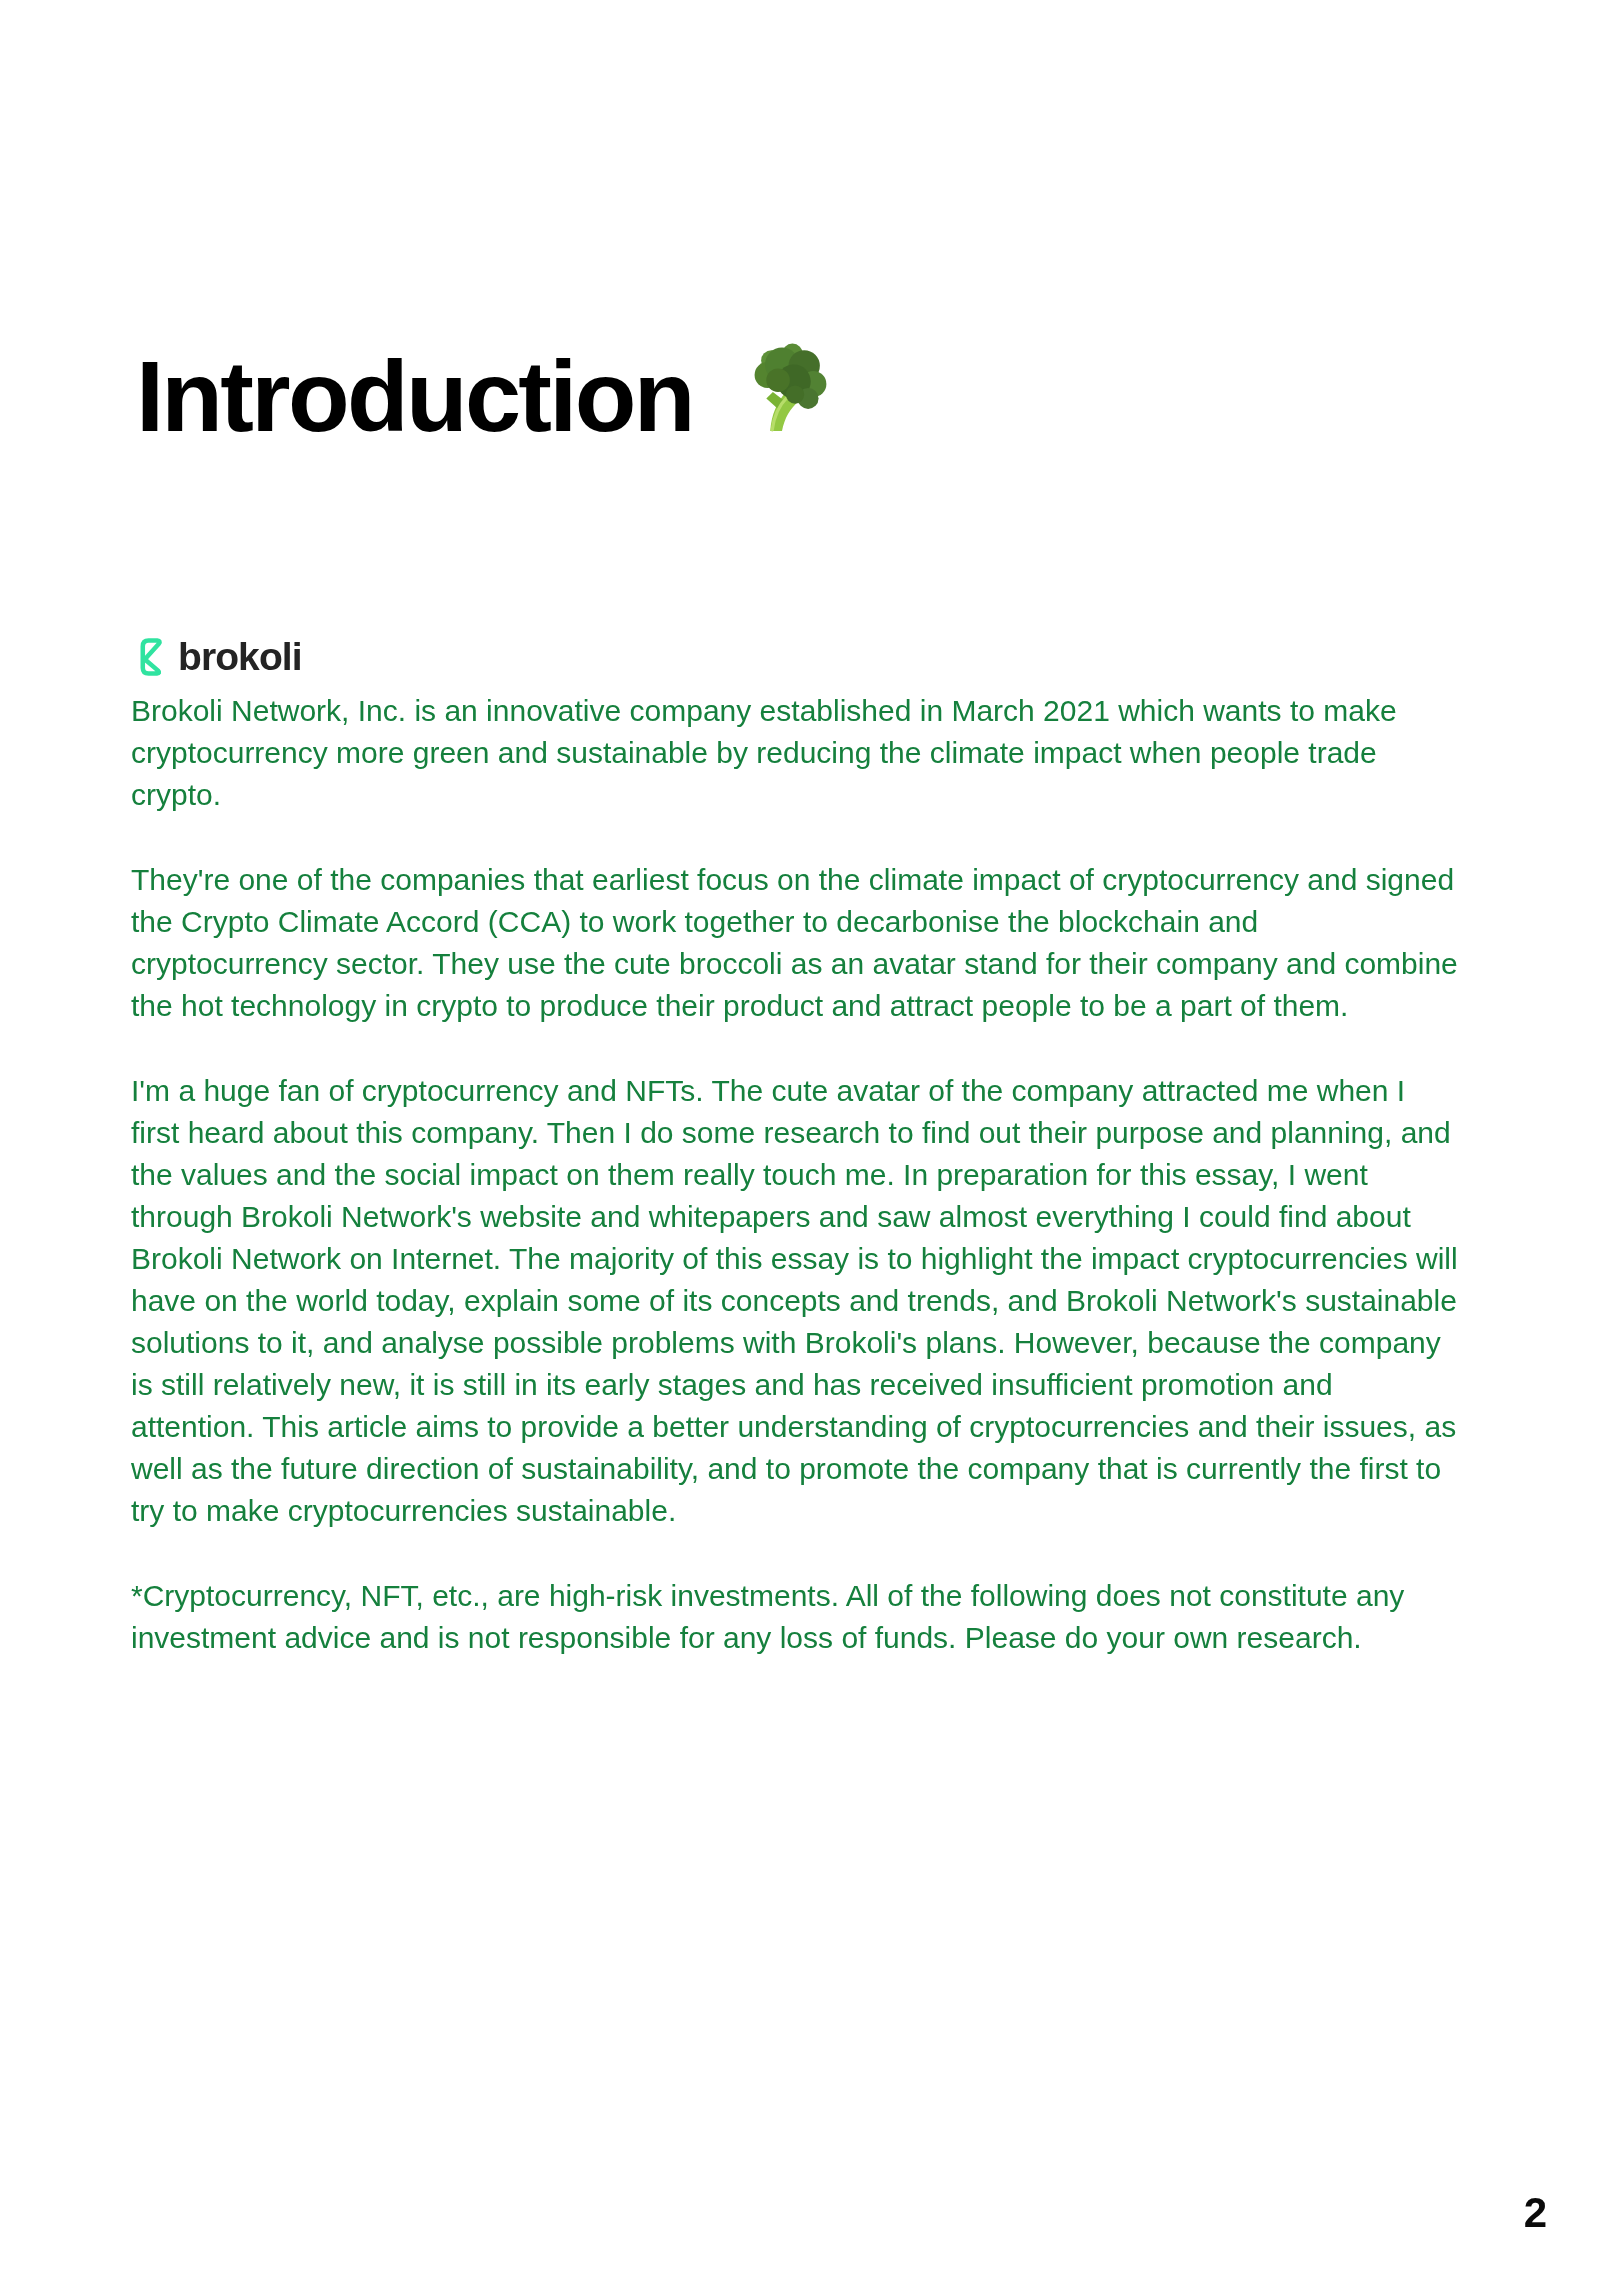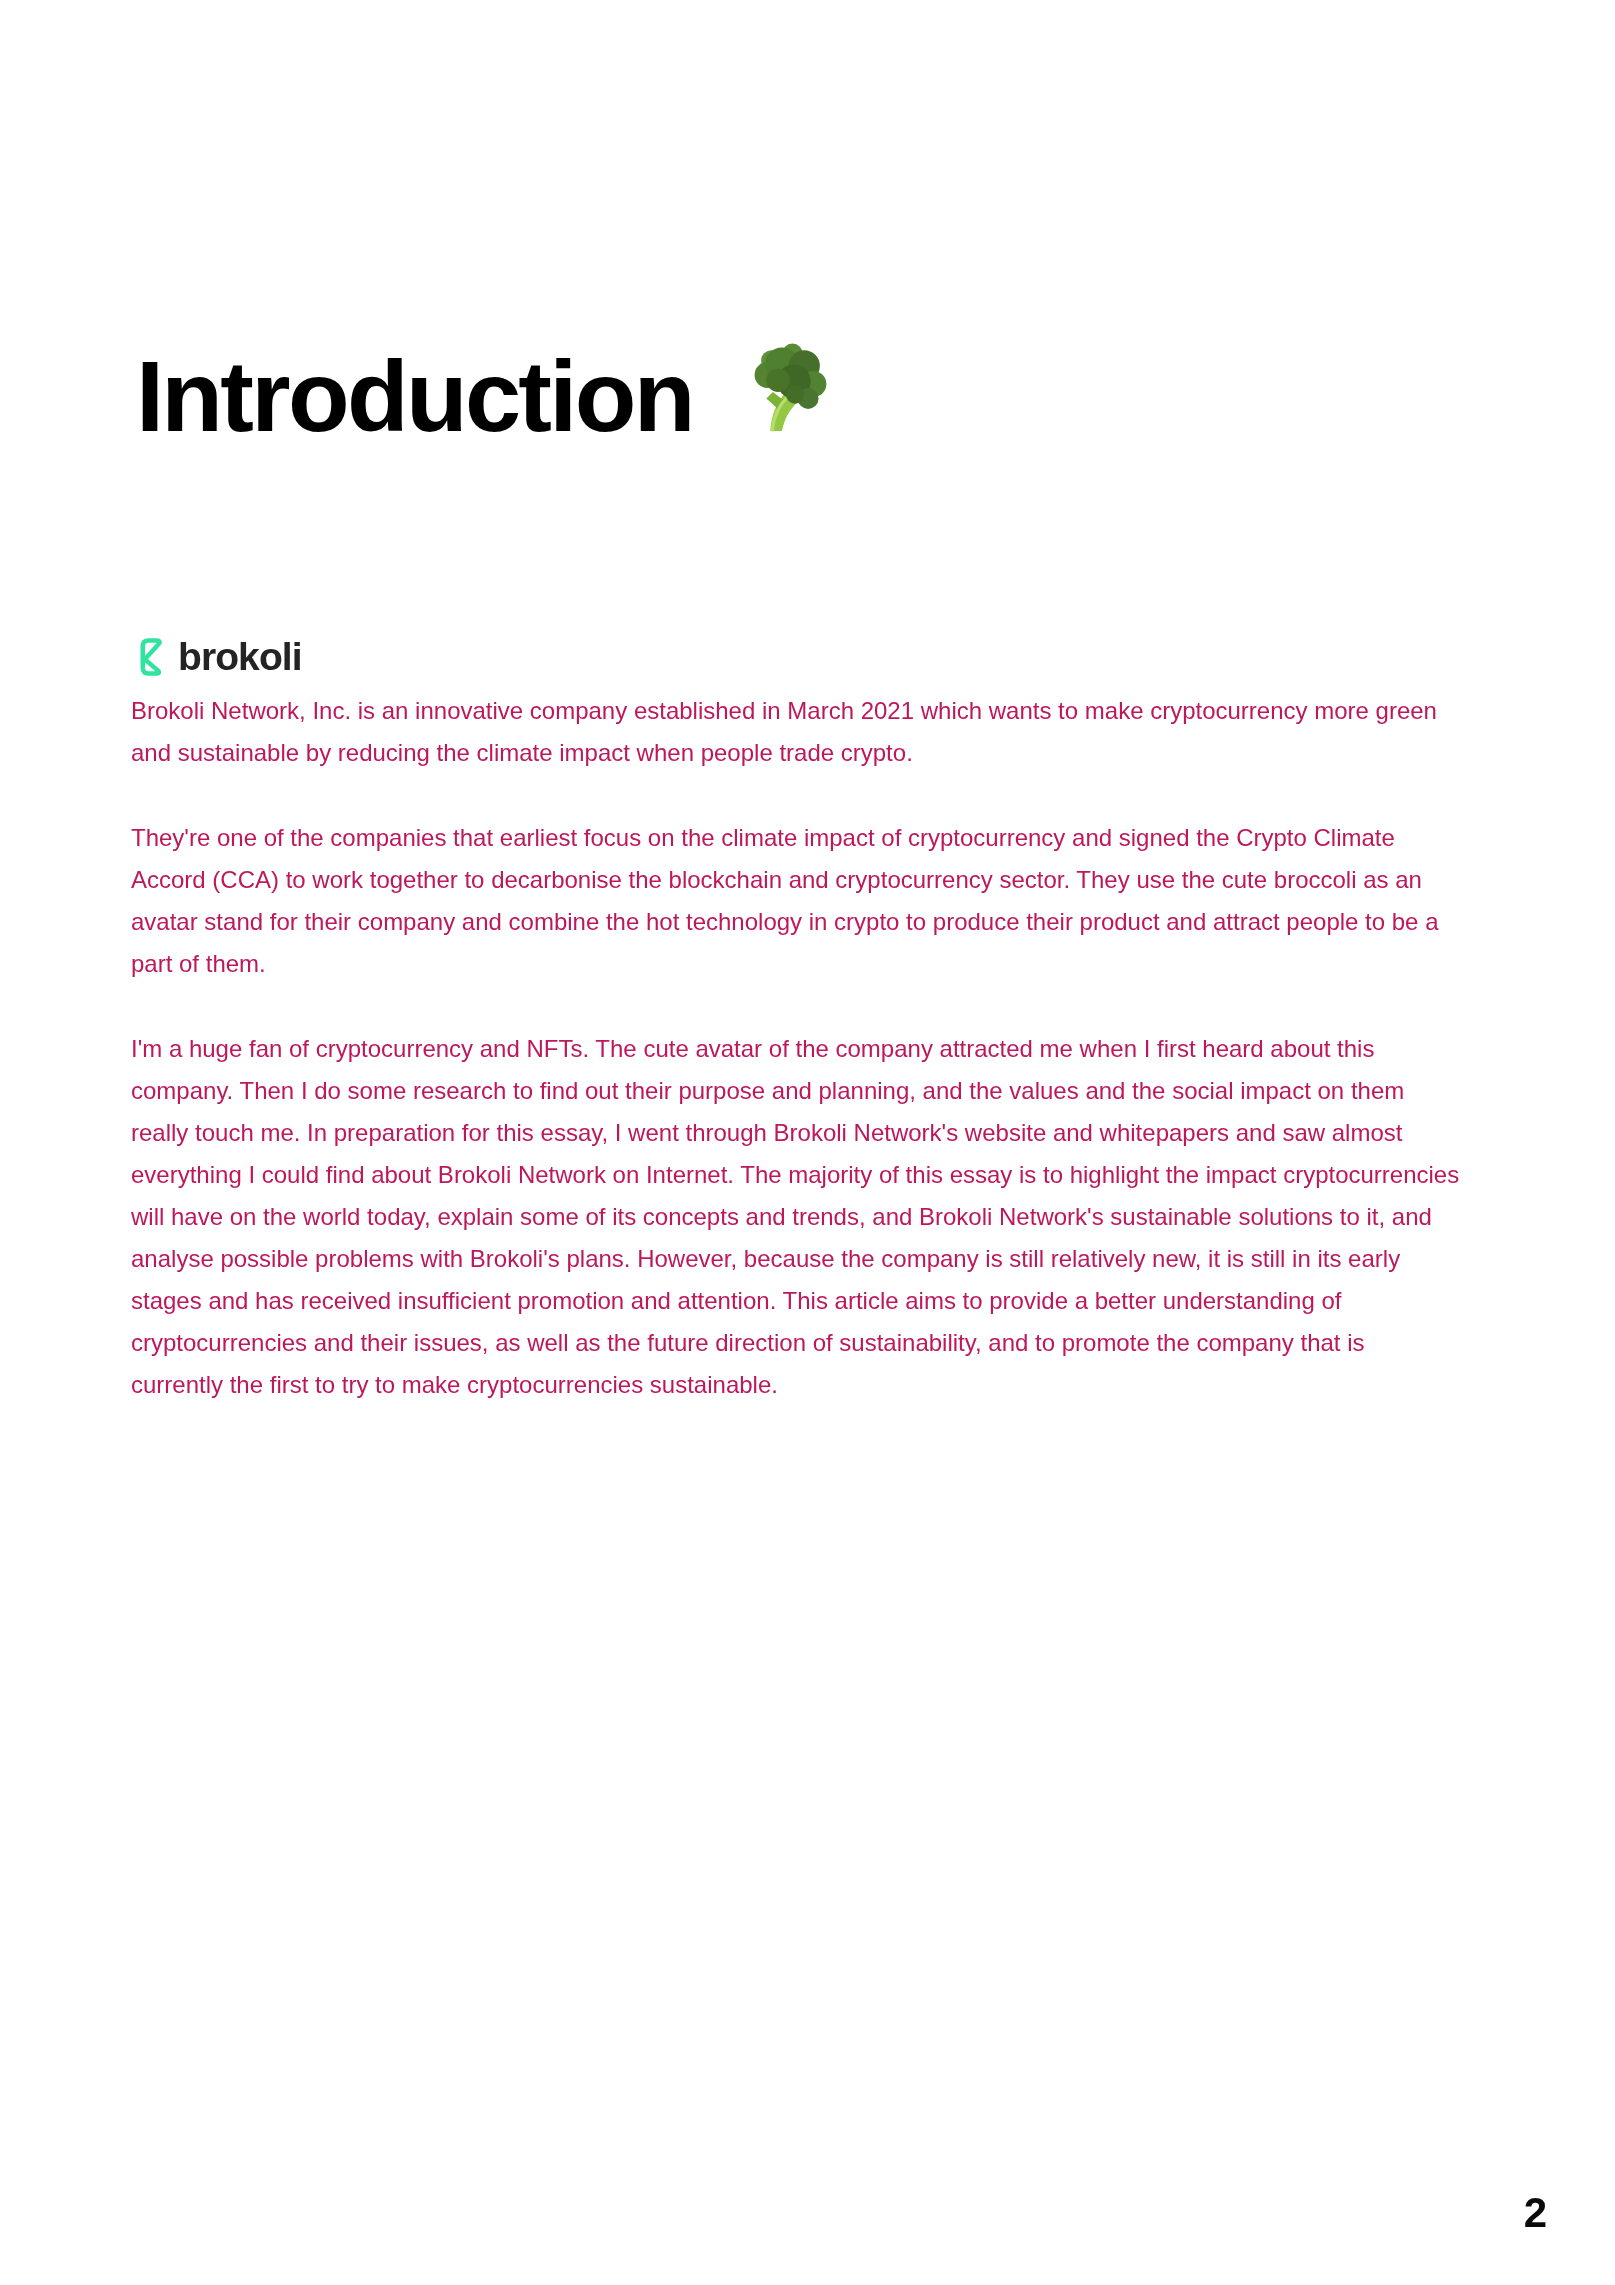--- a/index.html
+++ b/index.html
@@ -51,24 +51,24 @@
     letter-spacing: -0.9px;
     color: #242424;
     line-height: 1;
     padding-bottom: 3.6px;
   }
   .article {
     position: absolute;
     left: 131px;
     top: 690px;
     width: 1330px;
-    font-size: 24px;
+    font-size: 30px;
     line-height: 42px;
     font-weight: 400;
-    color: #be185d;
+    color: #15803d;
   }
   .article p {
     margin: 0 0 43px 0;
   }
   .page-number {
     position: absolute;
     right: 69px;
     bottom: 51px;
     font-size: 42px;
     font-weight: 700;
@@ -108,18 +108,19 @@
         <path d="M 7 12 Q 7 5 14 5 L 24.5 5 Q 29 5.5 26.5 9 L 11.5 25.5 Q 9.5 27.5 11.5 29.5 L 25.5 41.5 Q 28.5 44.5 24 45 L 14 45 Q 7 45 7 38 Z" fill="none" stroke="#30e3a0" stroke-width="5.5" stroke-linejoin="round" stroke-linecap="round"></path>
       </svg>
     </span>
     <span class="logo-text">brokoli</span>
   </div>
 
   <div class="article">
     <p>Brokoli Network, Inc. is an innovative company established in March 2021 which wants to make cryptocurrency more green and sustainable by reducing the climate impact when people trade crypto.</p>
     <p>They're one of the companies that earliest focus on the climate impact of cryptocurrency and signed the Crypto Climate Accord (CCA) to work together to decarbonise the blockchain and cryptocurrency sector. They use the cute broccoli as an avatar stand for their company and combine the hot technology in crypto to produce their product and attract people to be a part of them.</p>
     <p>I'm a huge fan of cryptocurrency and NFTs. The cute avatar of the company attracted me when I first heard about this company. Then I do some research to find out their purpose and planning, and the values and the social impact on them really touch me. In preparation for this essay, I went through Brokoli Network's website and whitepapers and saw almost everything I could find about Brokoli Network on Internet. The majority of this essay is to highlight the impact cryptocurrencies will have on the world today, explain some of its concepts and trends, and Brokoli Network's sustainable solutions to it, and analyse possible problems with Brokoli's plans. However, because the company is still relatively new, it is still in its early stages and has received insufficient promotion and attention. This article aims to provide a better understanding of cryptocurrencies and their issues, as well as the future direction of sustainability, and to promote the company that is currently the first to try to make cryptocurrencies sustainable.</p>
+    <p>*Cryptocurrency, NFT, etc., are high-risk investments. All of the following does not constitute any investment advice and is not responsible for any loss of funds. Please do your own research.</p>
   </div>
 
   <div class="page-number">2</div>
 
 </div>
 
 
 </body></html>

